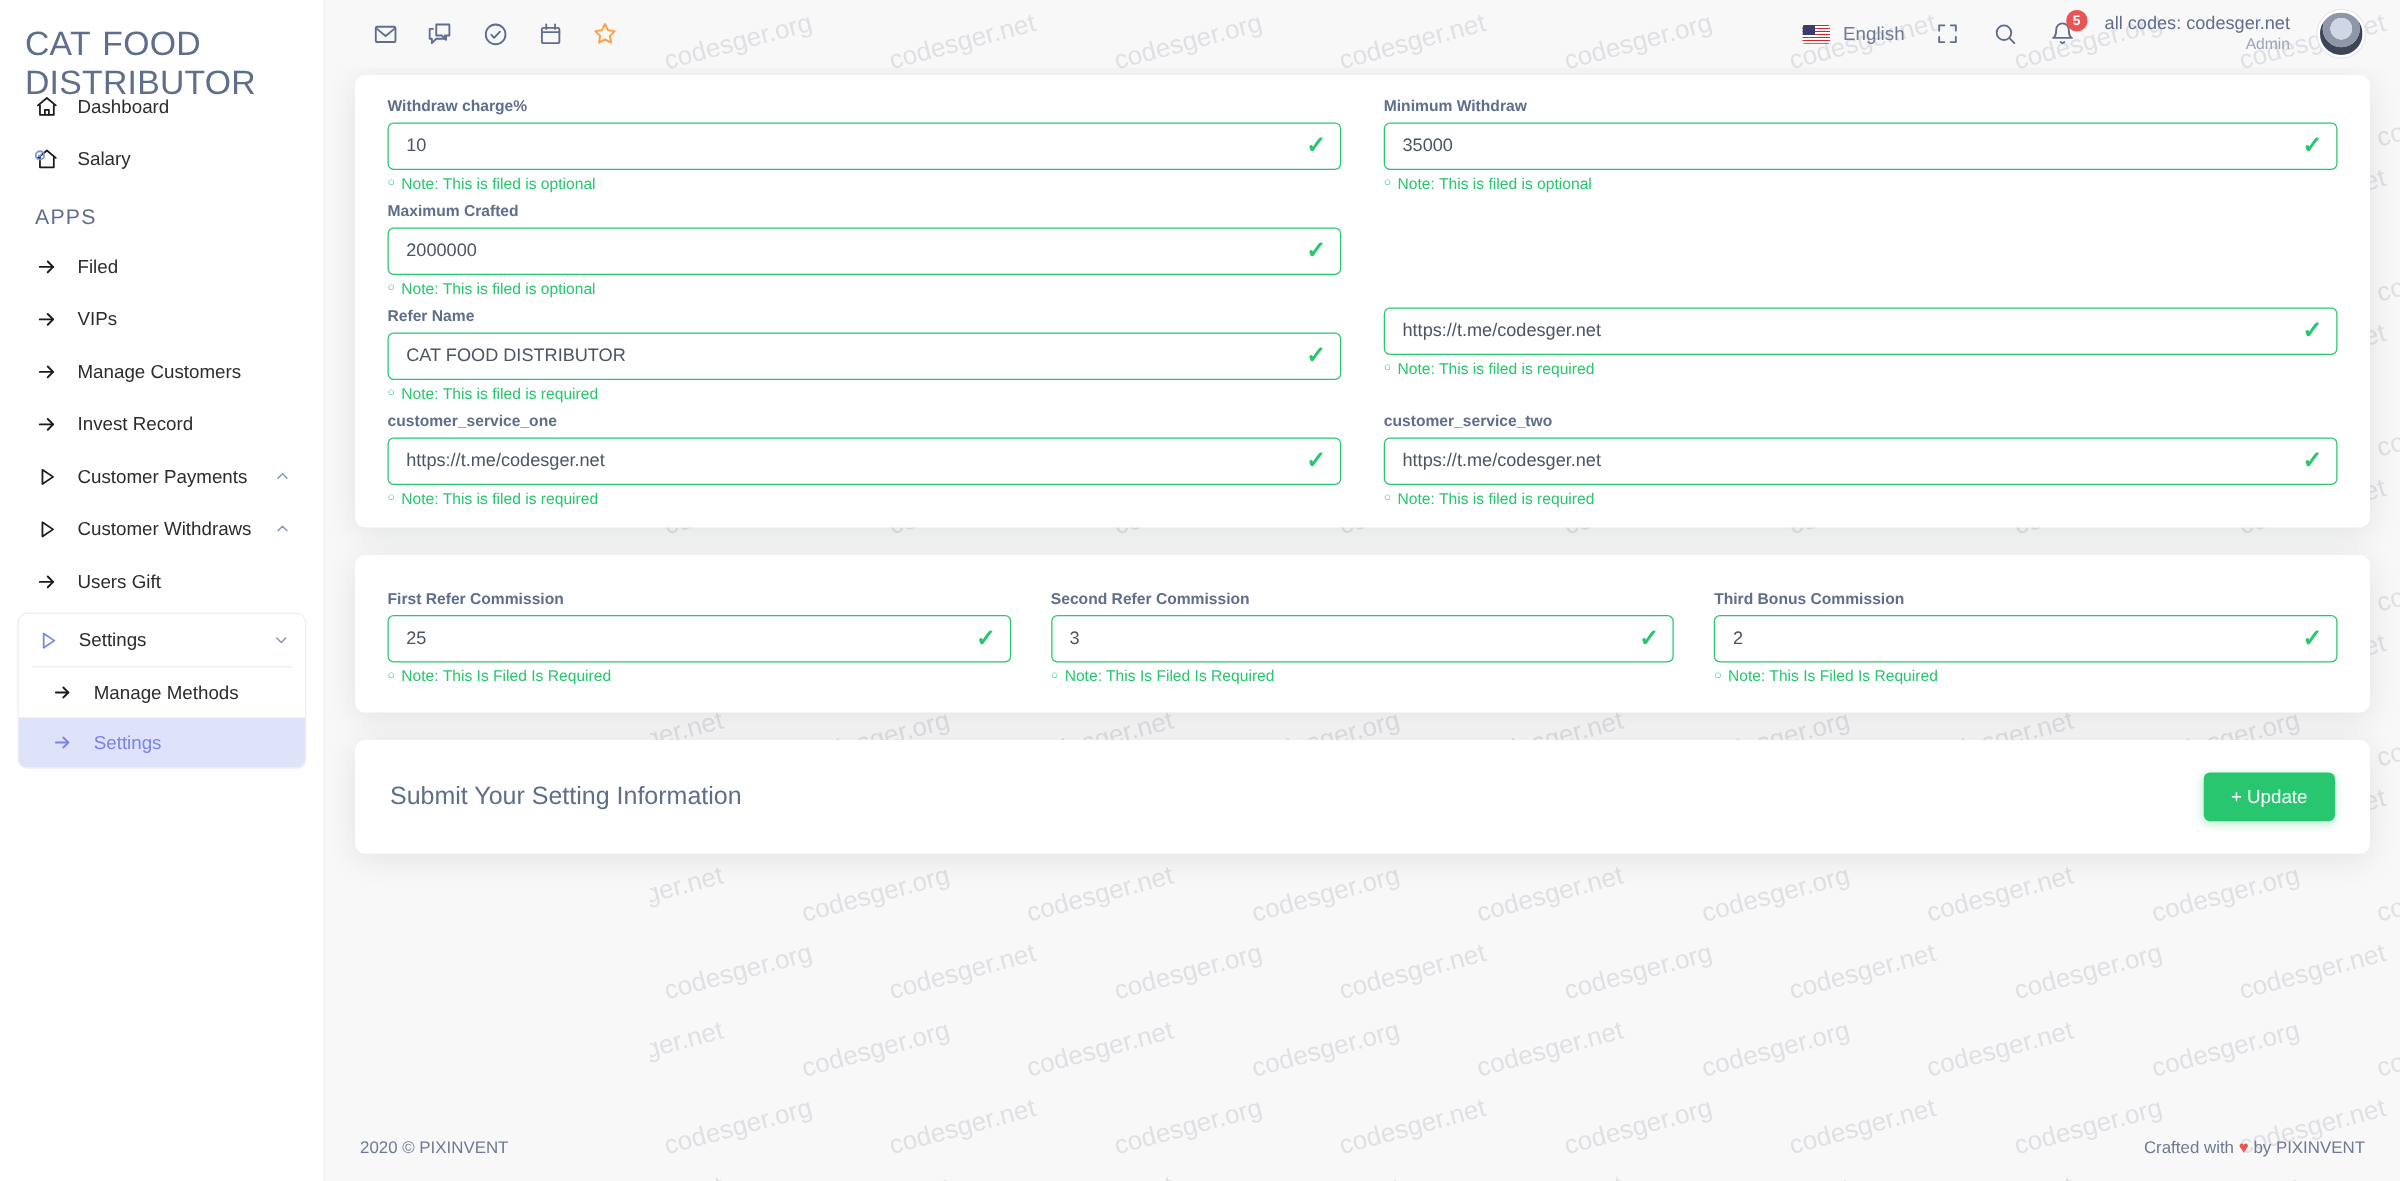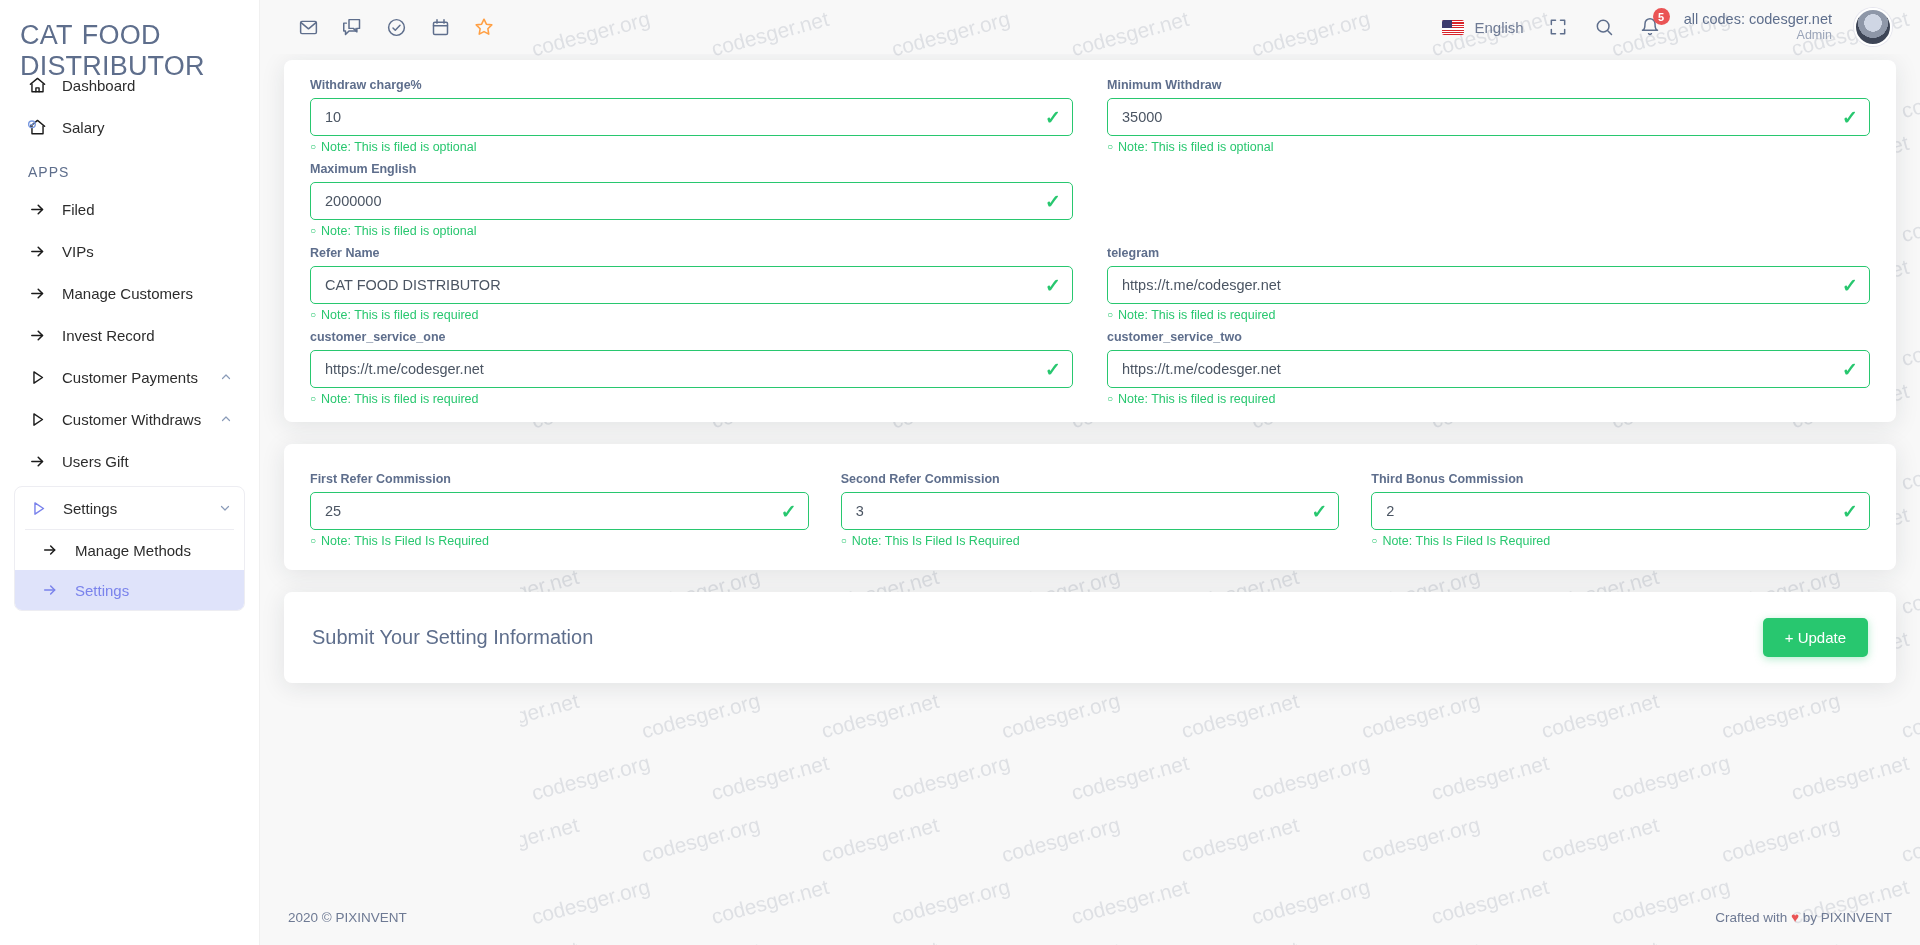--- a/index.html
+++ b/index.html
@@ -26,21 +26,21 @@
   .nav { margin-top: -18px; padding: 0 14px; }
   .nav-item {
     display: flex; align-items: center; gap: 14px;
     height: 42px; padding: 0 12px; border-radius: 6px;
     color: #2c2c2c; font-size: 15px; cursor: pointer; white-space: nowrap;
   }
   .nav-ico { width: 22px; height: 22px; display: flex; align-items: center; justify-content: center; flex: 0 0 22px; }
   .nav-lbl { flex: 1; }
   .chev { width: 14px; color: #8a9bb8; display: flex; align-items: center; justify-content: center; }
   .section-title {
-    font-size: 14px; color: #5e6e8c; letter-spacing: 1px;
+    font-size: 17px; color: #5e6e8c; letter-spacing: 1px;
     padding: 16px 12px 8px 14px; font-weight: 400;
   }
   .group { border: 1px solid #ededf2; border-radius: 8px; margin-top: 4px; background:#fff; }
   .group .nav-item { border-radius: 6px; }
   .group-divider { height: 1px; background: #ededf2; margin: 0 10px; }
   .sub-item {
     display: flex; align-items: center; gap: 14px;
     height: 40px; padding: 0 12px 0 24px; font-size: 15px;
     color: #2c2c2c; cursor: pointer;
   }
@@ -530,21 +530,21 @@
               <input class="inp" value="35000" style="">
               <span class="tick">✓</span>
             </div>
             <div class="note">
                 <span class="dot">○</span>
                 <span>Note: This is filed is optional</span>
               </div>
           </div>
 
           <div class="field">
-            <div class="field-label">Maximum English</div>
+            <div class="field-label">Maximum Crafted</div>
             <div class="inp-wrap">
               <input class="inp" value="2000000" style="">
               <span class="tick">✓</span>
             </div>
             <div class="note">
                 <span class="dot">○</span>
                 <span>Note: This is filed is optional</span>
               </div>
           </div>
 
@@ -556,21 +556,20 @@
               <input class="inp" value="CAT FOOD DISTRIBUTOR" style="">
               <span class="tick">✓</span>
             </div>
             <div class="note">
                 <span class="dot">○</span>
                 <span>Note: This is filed is required</span>
               </div>
           </div>
 
           <div class="field">
-            <div class="field-label">telegram</div>
             <div class="inp-wrap">
               <input class="inp" value="https://t.me/codesger.net" style="">
               <span class="tick">✓</span>
             </div>
             <div class="note">
                 <span class="dot">○</span>
                 <span>Note: This is filed is required</span>
               </div>
           </div>
 

